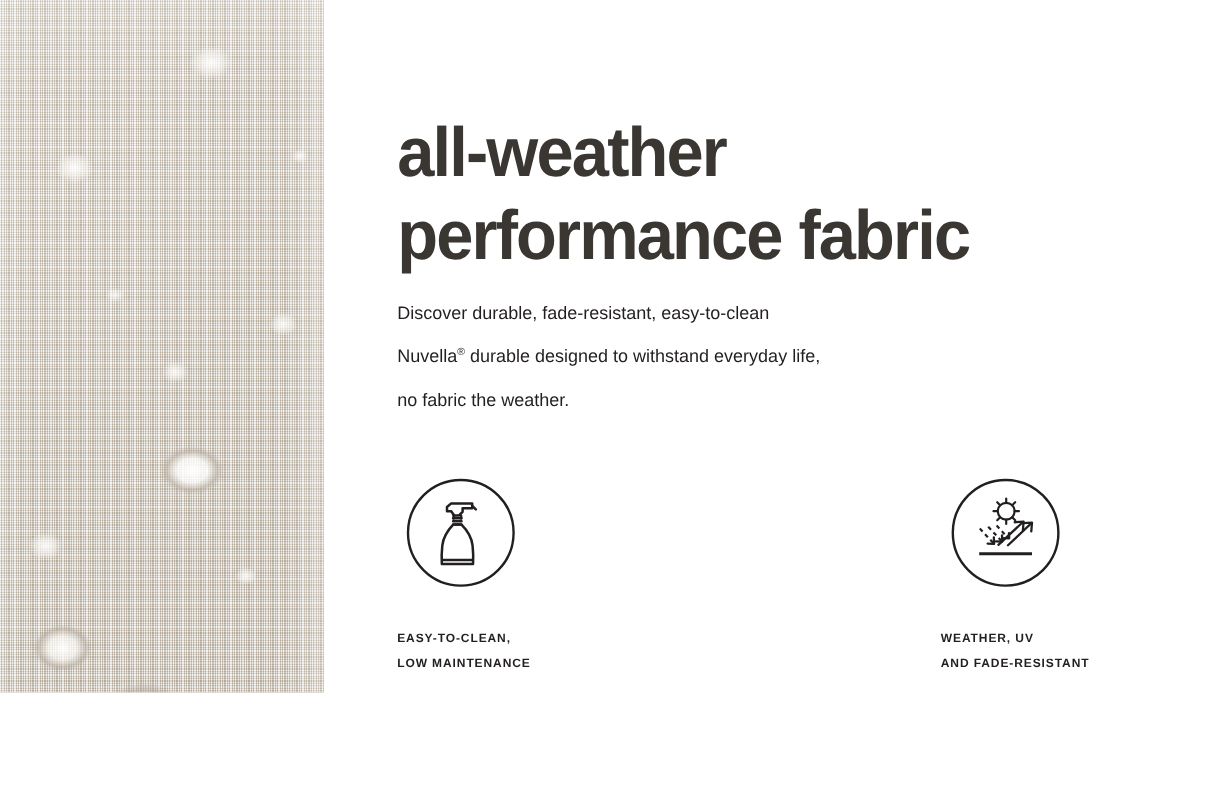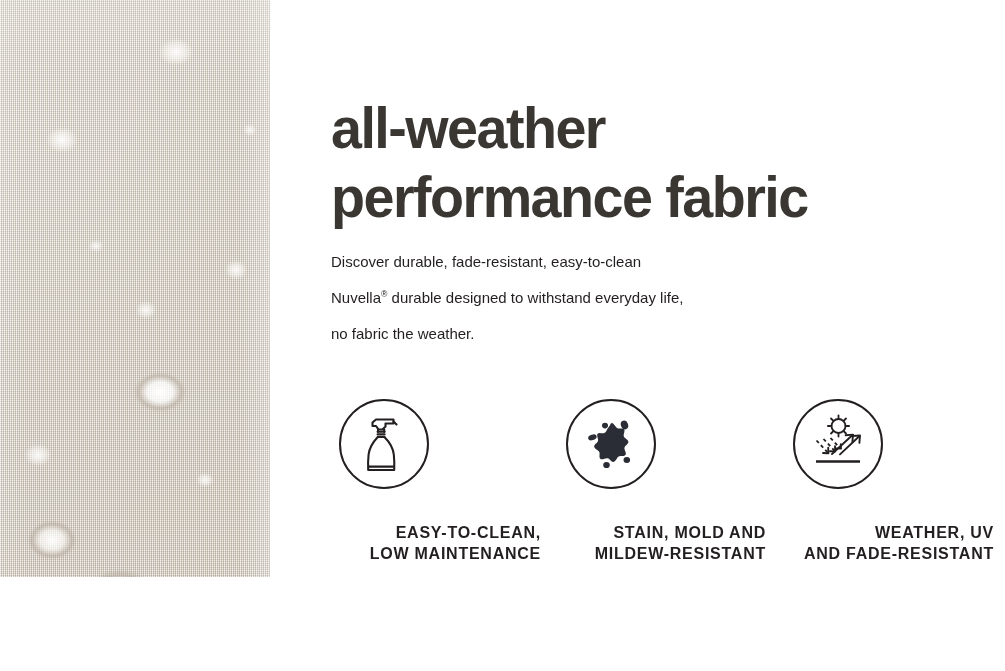--- a/index.html
+++ b/index.html
@@ -130,26 +130,25 @@
     height: 92px;
     display: block;
   }
   .feature-1 .icon-circle { margin-left: 7px; }
   .feature-2 .icon-circle { margin-left: 9px; }
   .feature-3 .icon-circle { margin-left: 8px; }
 
   .feature-caption {
     margin: 32px 0 0 0;
     color: #231f20;
-    font-size: 16px;
+    font-size: 10px;
     font-weight: bold;
     line-height: 21px;
     letter-spacing: 0.75px;
     white-space: pre-line;
-    text-align: right;
   }
 </style>
 </head>
 <body>
 
 <div id="canvas">
 
   <div id="fabric-photo">
     <div class="vignette"></div>
   </div>
@@ -186,53 +185,20 @@
                      L56.2 72.0 C56.4 68.2 56.4 62.0 55.8 56.5
                      C54.9 48.5 50.4 43.0 46.4 39.0 Z"></path>
 
             <path d="M31.0 68.6 L55.5 68.6"></path>
           </g>
         </svg>
         <p class="feature-caption">EASY-TO-CLEAN,
 LOW MAINTENANCE</p>
       </div>
 
-      <div class="feature feature-2">
-        <svg class="icon-circle" viewBox="0 0 92 92">
-          <circle cx="46" cy="46" r="44" fill="none" stroke="#231f20" stroke-width="2"></circle>
-          <g fill="#2b2d36">
-
-            <path d="M46.5 25.0 C49.0 25.0 50.0 28.5 52.0 30.0
-                     C54.0 31.5 57.5 29.5 59.0 31.2
-                     C60.5 32.9 58.2 36.0 58.8 38.3
-                     C59.4 40.6 63.2 41.4 63.4 43.8
-                     C63.6 46.2 60.0 47.4 59.5 49.7
-                     C59.0 52.0 61.8 54.8 60.6 56.8
-                     C59.4 58.8 55.8 57.4 53.7 58.6
-                     C51.6 59.8 51.0 63.6 48.6 64.0
-                     C46.2 64.4 45.0 60.9 42.7 60.3
-                     C40.4 59.7 37.4 62.3 35.5 61.0
-                     C33.6 59.7 35.2 56.2 34.3 54.1
-                     C33.4 52.0 29.6 51.2 29.2 48.8
-                     C28.8 46.4 32.3 45.2 33.0 43.0
-                     C33.7 40.8 31.2 37.6 32.6 35.8
-                     C34.0 34.0 37.2 36.0 39.4 35.0
-                     C41.6 34.0 42.2 30.2 44.2 28.4
-                     C45.0 27.7 45.6 25.0 46.5 25.0 Z"></path>
-
-            <ellipse cx="40.0" cy="27.6" rx="3.0" ry="2.8"></ellipse>
-            <ellipse cx="59.5" cy="27.0" rx="3.6" ry="4.4" transform="rotate(-20 59.5 27)"></ellipse>
-            <ellipse cx="27.4" cy="39.4" rx="4.4" ry="2.7" transform="rotate(-18 27.4 39.4)"></ellipse>
-            <ellipse cx="61.8" cy="62.0" rx="3.3" ry="3.0"></ellipse>
-            <ellipse cx="41.5" cy="67.0" rx="3.3" ry="3.1"></ellipse>
-          </g>
-        </svg>
-        <p class="feature-caption">STAIN, MOLD AND
-MILDEW-RESISTANT</p>
-      </div>
 
       <div class="feature feature-3">
         <svg class="icon-circle" viewBox="0 0 92 92">
           <circle cx="46" cy="46" r="44" fill="none" stroke="#231f20" stroke-width="2"></circle>
           <g stroke="#231f20" stroke-width="1.8" fill="none" stroke-linecap="round">
 
             <circle cx="46.5" cy="28.0" r="7.0"></circle>
 
             <path d="M46.5 17.4 L46.5 21.0"></path>
             <path d="M46.5 35.0 L46.5 38.6"></path>

